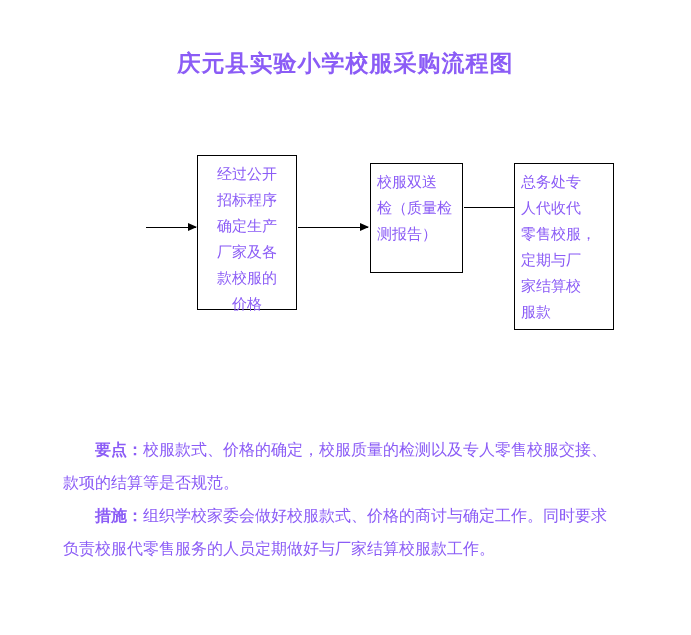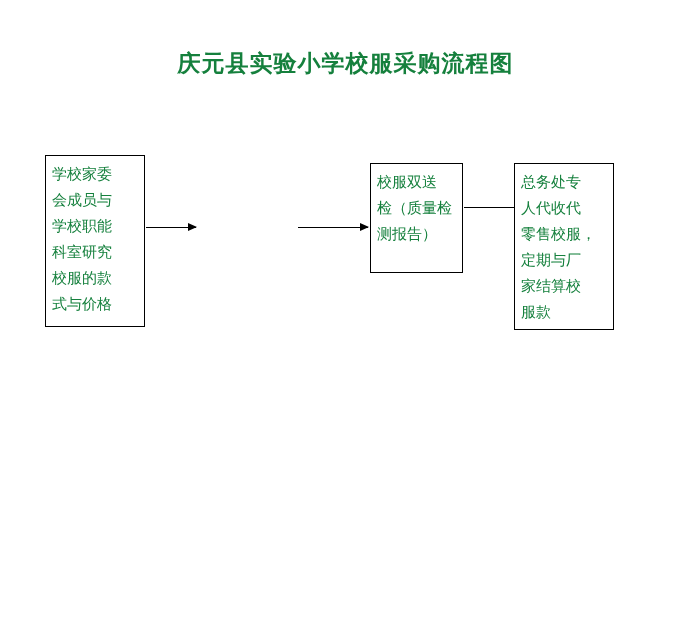--- a/index.html
+++ b/index.html
@@ -6,21 +6,21 @@
     margin: 0;
     padding: 0;
     background: #ffffff;
   }
   .page {
     position: relative;
     width: 691px;
     height: 635px;
     background: #ffffff;
     font-family: "Liberation Serif", "DejaVu Serif", serif;
-    color: #15803d;
+    color: #8b5cf6;
     overflow: hidden;
   }
   .title {
     position: absolute;
     top: 48px;
     left: 0;
     width: 100%;
     text-align: center;
     font-size: 23px;
     font-weight: bold;
@@ -81,39 +81,43 @@
     font-weight: bold;
   }
 </style>
 </head>
 <body>
 
 <div class="page">
 
   <div class="title">庆元县实验小学校服采购流程图</div>
 
-  <div class="flow-box box-1">学校家委
-会成员与
-学校职能
-科室研究
-校服的款
-式与价格</div>
 
   <div class="arrow arrow-1"></div>
 
+  <div class="flow-box box-2 center">经过公开
+招标程序
+确定生产
+厂家及各
+款校服的
+价格</div>
 
   <div class="arrow arrow-2"></div>
 
   <div class="flow-box box-3">校服双送
 检（质量检
 测报告）</div>
 
   <div class="arrow arrow-3"></div>
 
   <div class="flow-box box-4">总务处专
 人代收代
 零售校服，
 定期与厂
 家结算校
 服款</div>
 
+  <div class="notes">
+    <p><span class="note-label">要点：</span><span>校服款式、价格的确定，校服质量的检测以及专人零售校服交接、款项的结算等是否规范。</span></p>
+    <p><span class="note-label">措施：</span><span>组织学校家委会做好校服款式、价格的商讨与确定工作。同时要求负责校服代零售服务的人员定期做好与厂家结算校服款工作。</span></p>
+  </div>
 
 </div>
 
 </body></html>

